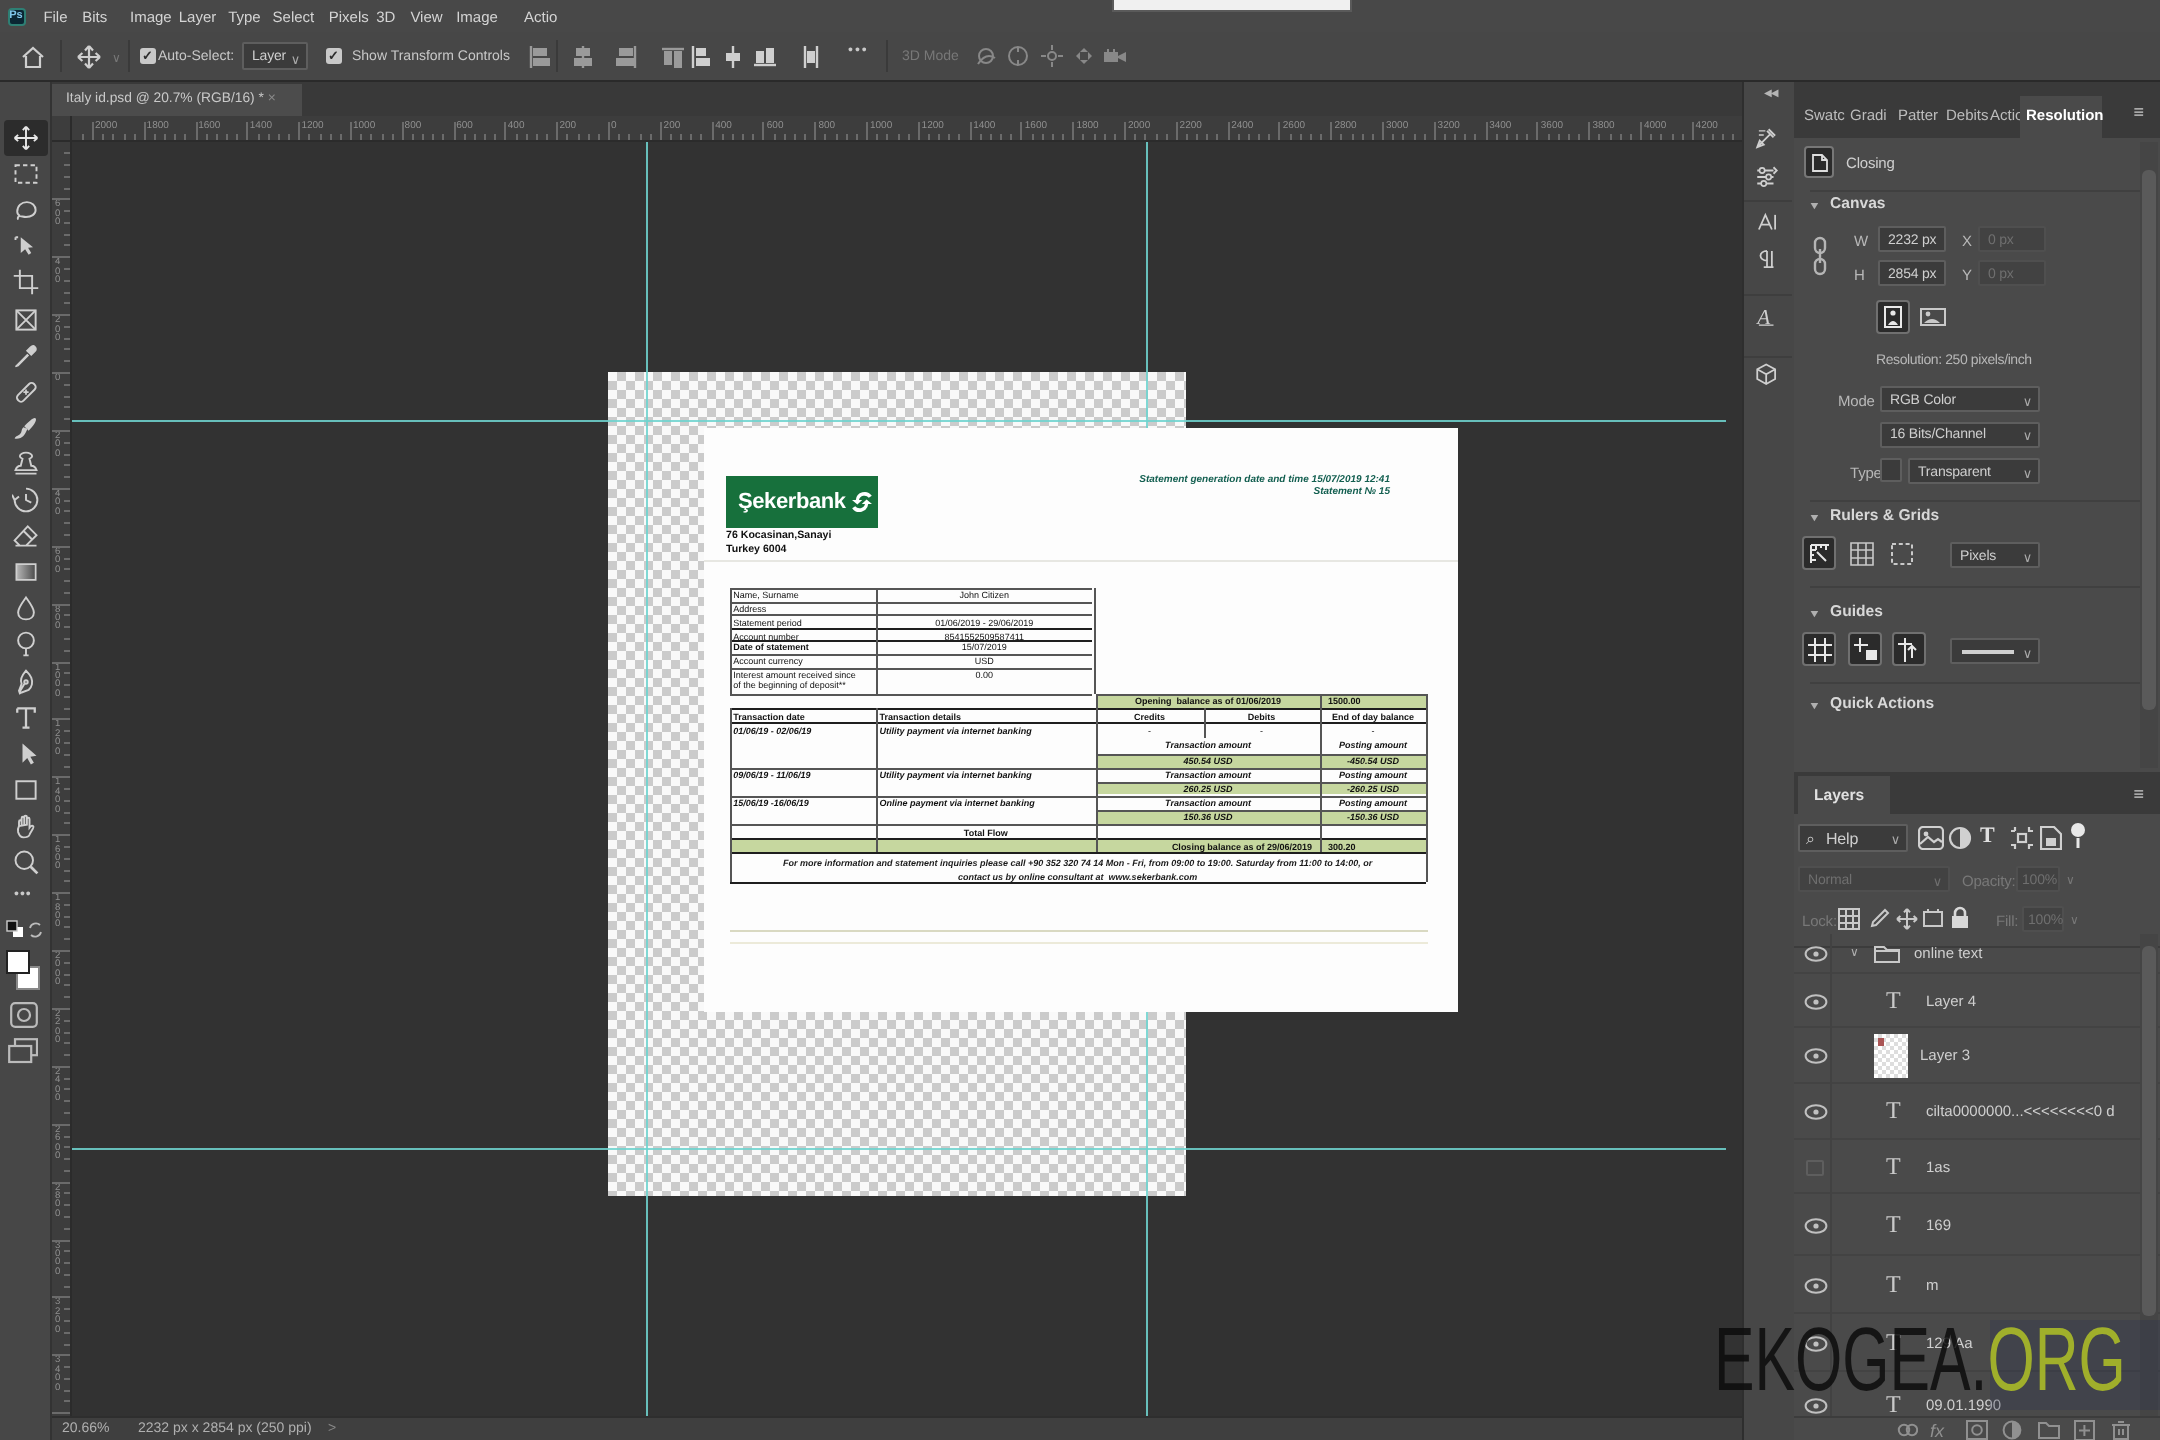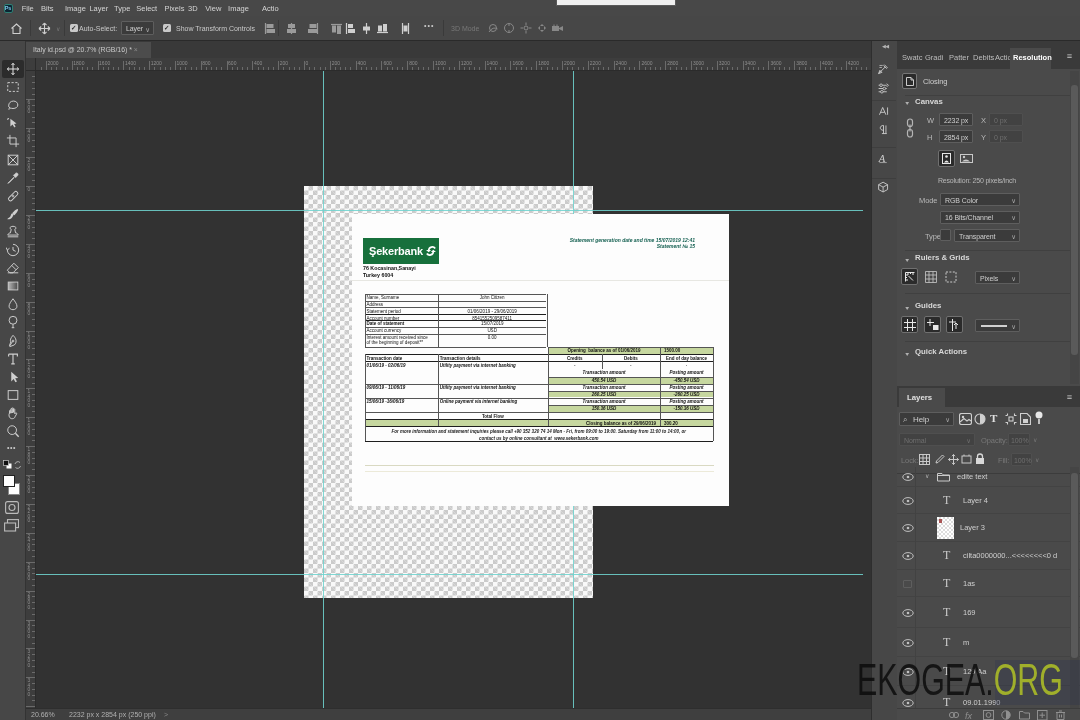--- a/index.html
+++ b/index.html
@@ -947,21 +947,21 @@
 <div class="lrow" style="top:59.5px; height:20.5px"></div>
 <svg class="" style="position:absolute;left:5px;top:66.25px" width="12" height="8" viewBox="0 0 12 8">
           <ellipse cx="6" cy="4" rx="5.2" ry="3.4" fill="none" stroke="#c0c0c0" stroke-width="1"></ellipse>
           <circle cx="6" cy="4" r="1.3" fill="#c0c0c0"></circle>
         </svg>
 <span style="position:absolute; left:28px; top:65.25px; color:#b0b0b0; font-size:6px">∨</span>
 <svg class="" style="position:absolute;left:40px;top:64.75px" width="13" height="10" viewBox="0 0 13 10">
           <path d="M0.5 1.5 H5 L6.5 3 H12.5 V9 H0.5 Z" fill="none" stroke="#c9c9c9" stroke-width="1"></path>
           <path d="M0.5 3.5 H12.5" stroke="#c9c9c9" stroke-width="1"></path>
         </svg>
-<span class="lname" style="left:60px; top:65.25px">edite text</span>
+<span class="lname" style="left:60px; top:65.25px">online text</span>
 <div class="lrow" style="top:80px; height:27px"></div>
 <svg class="" style="position:absolute;left:5px;top:90.0px" width="12" height="8" viewBox="0 0 12 8">
           <ellipse cx="6" cy="4" rx="5.2" ry="3.4" fill="none" stroke="#c0c0c0" stroke-width="1"></ellipse>
           <circle cx="6" cy="4" r="1.3" fill="#c0c0c0"></circle>
         </svg>
 <span class="ticon" style="left:46px; top:85.5px">T</span>
 <span class="lname" style="top:89.0px">Layer 4</span>
 <div class="lrow" style="top:107px; height:27.5px"></div>
 <svg class="" style="position:absolute;left:5px;top:117.25px" width="12" height="8" viewBox="0 0 12 8">
           <ellipse cx="6" cy="4" rx="5.2" ry="3.4" fill="none" stroke="#c0c0c0" stroke-width="1"></ellipse>

